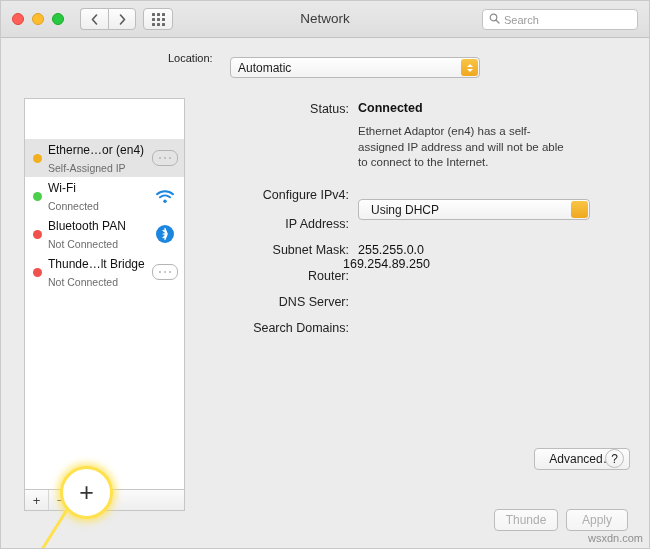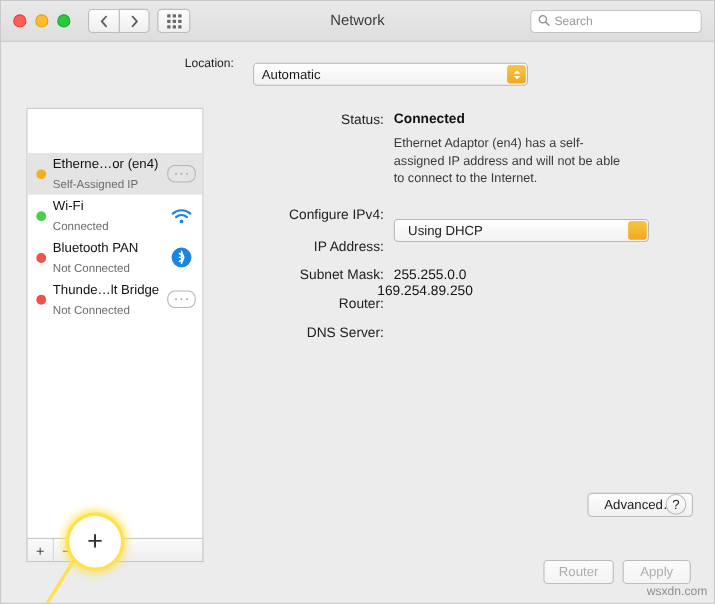--- a/index.html
+++ b/index.html
@@ -480,27 +480,28 @@
 
       <div class="lbl" style="left:0; top:145px; width:152px;">Subnet Mask:</div>
       <div class="val" style="left:161px; top:145px;">255.255.0.0</div>
 
       <div class="lbl" style="left:0; top:171px; width:152px;">Router:</div>
       <div class="val" style="left:161px; top:171px;"></div>
 
       <div class="lbl" style="left:0; top:197px; width:152px;">DNS Server:</div>
       <div class="val" style="left:161px; top:197px;"></div>
 
+      <div class="lbl" style="left:0; top:223px; width:152px;">Search Domains:</div>
       <div class="val" style="left:161px; top:223px;"></div>
 
       <div class="btn" style="left:303px; top:350px; width:96px; height:22px;margin-left:34px;">Advanced…</div>
       <div class="btn round" style="left:408px; top:351px;">?</div>
     </div>
 
-    <div class="btn disabled" style="left:493px; top:426px; width:64px; height:22px;">Router</div>
+    <div class="btn disabled" style="left:493px; top:426px; width:64px; height:22px;">Thunde</div>
     <div class="btn disabled" style="left:565px; top:426px; width:62px; height:22px;">Apply</div>
 
     <svg class="calloutline" viewBox="0 0 42 62">
       <line x1="38" y1="4" x2="4" y2="58" stroke="#ffe14d" stroke-width="3" stroke-linecap="round"></line>
     </svg>
     <div class="callout">
       <span>+</span>
     </div>
 
   </div>

